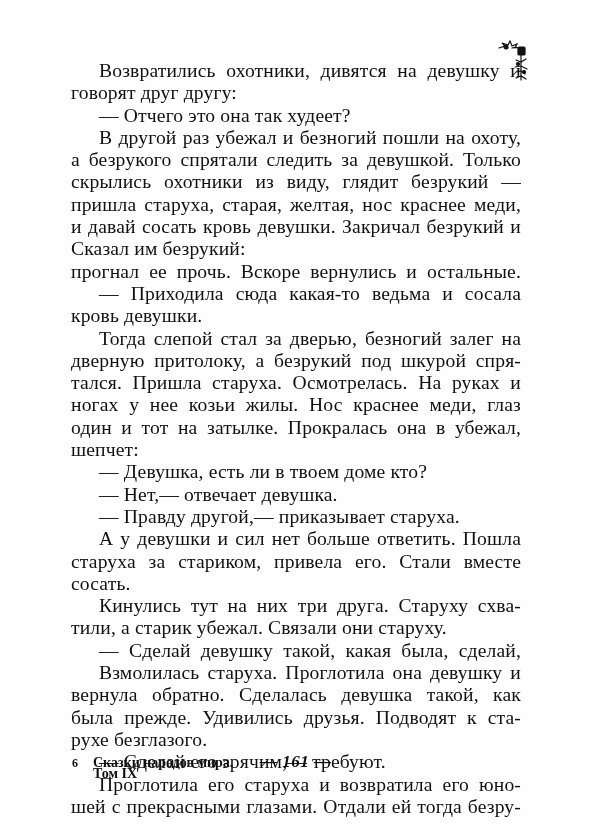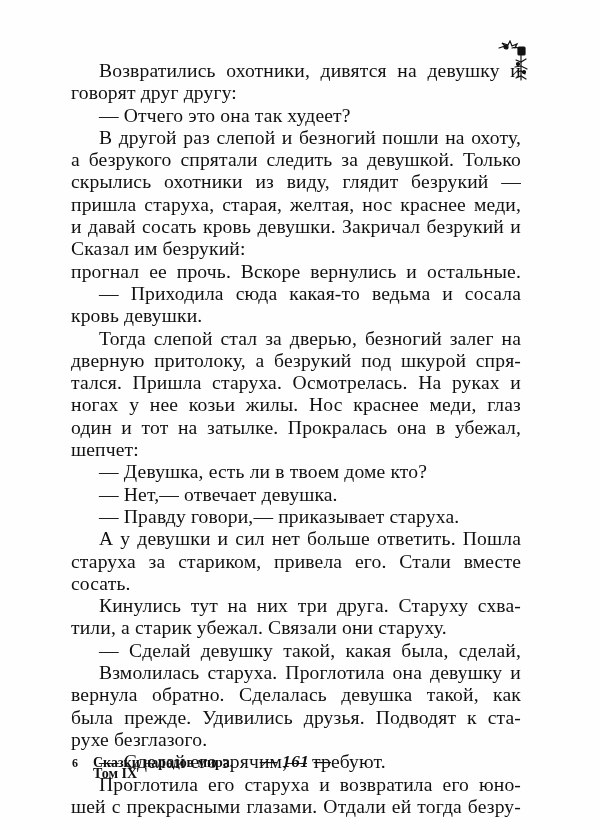--- a/index.html
+++ b/index.html
@@ -110,21 +110,21 @@
 
   <div class="text-block" id="text-block">
       <div>
         <span class="line indent">Возвратились охотники, дивятся на девушку и</span>
         <span class="line last">говорят друг другу:</span>
       </div>
       <div>
         <span class="line indent last">— Отчего это она так худеет?</span>
       </div>
       <div>
-        <span class="line indent">В другой раз слепой и безногий пошли на охоту,</span>
+        <span class="line indent">В другой раз убежал и безногий пошли на охоту,</span>
         <span class="line">а безрукого спрятали следить за девушкой. Только</span>
         <span class="line">скрылись охотники из виду, глядит безрукий —</span>
         <span class="line">пришла старуха, старая, желтая, нос краснее меди,</span>
         <span class="line">и давай сосать кровь девушки. Закричал безрукий и</span>
         <span class="line last">Сказал им безрукий:</span>
         <span class="line">прогнал ее прочь. Вскоре вернулись и остальные.</span>
       </div>
       <div>
         <span class="line indent">— Приходила сюда какая-то ведьма и сосала</span>
         <span class="line last">кровь девушки.</span>
@@ -137,21 +137,21 @@
         <span class="line">один и тот на затылке. Прокралась она в убежал,</span>
         <span class="line last">шепчет:</span>
       </div>
       <div>
         <span class="line indent last">— Девушка, есть ли в твоем доме кто?</span>
       </div>
       <div>
         <span class="line indent last">— Нет,— отвечает девушка.</span>
       </div>
       <div>
-        <span class="line indent last">— Правду говори,— приказывает старуха.</span>
+        <span class="line indent last">— Правду другой,— приказывает старуха.</span>
       </div>
       <div>
         <span class="line indent">А у девушки и сил нет больше ответить. Пошла</span>
         <span class="line">старуха за стариком, привела его. Стали вместе</span>
         <span class="line last">сосать.</span>
       </div>
       <div>
         <span class="line indent">Кинулись тут на них три друга. Старуху схва-</span>
         <span class="line last">тили, а старик убежал. Связали они старуху.</span>
       </div>

